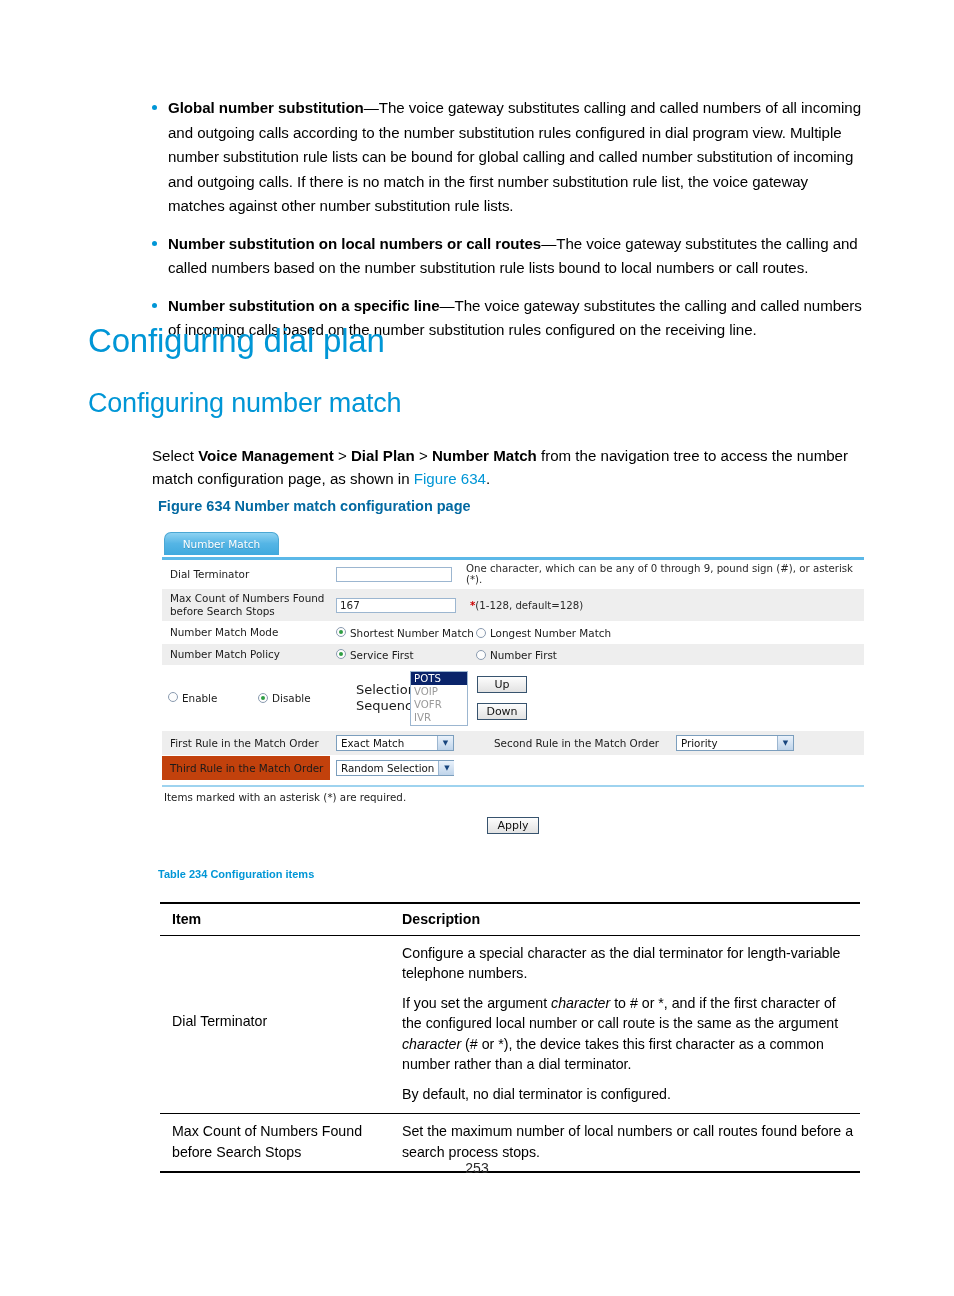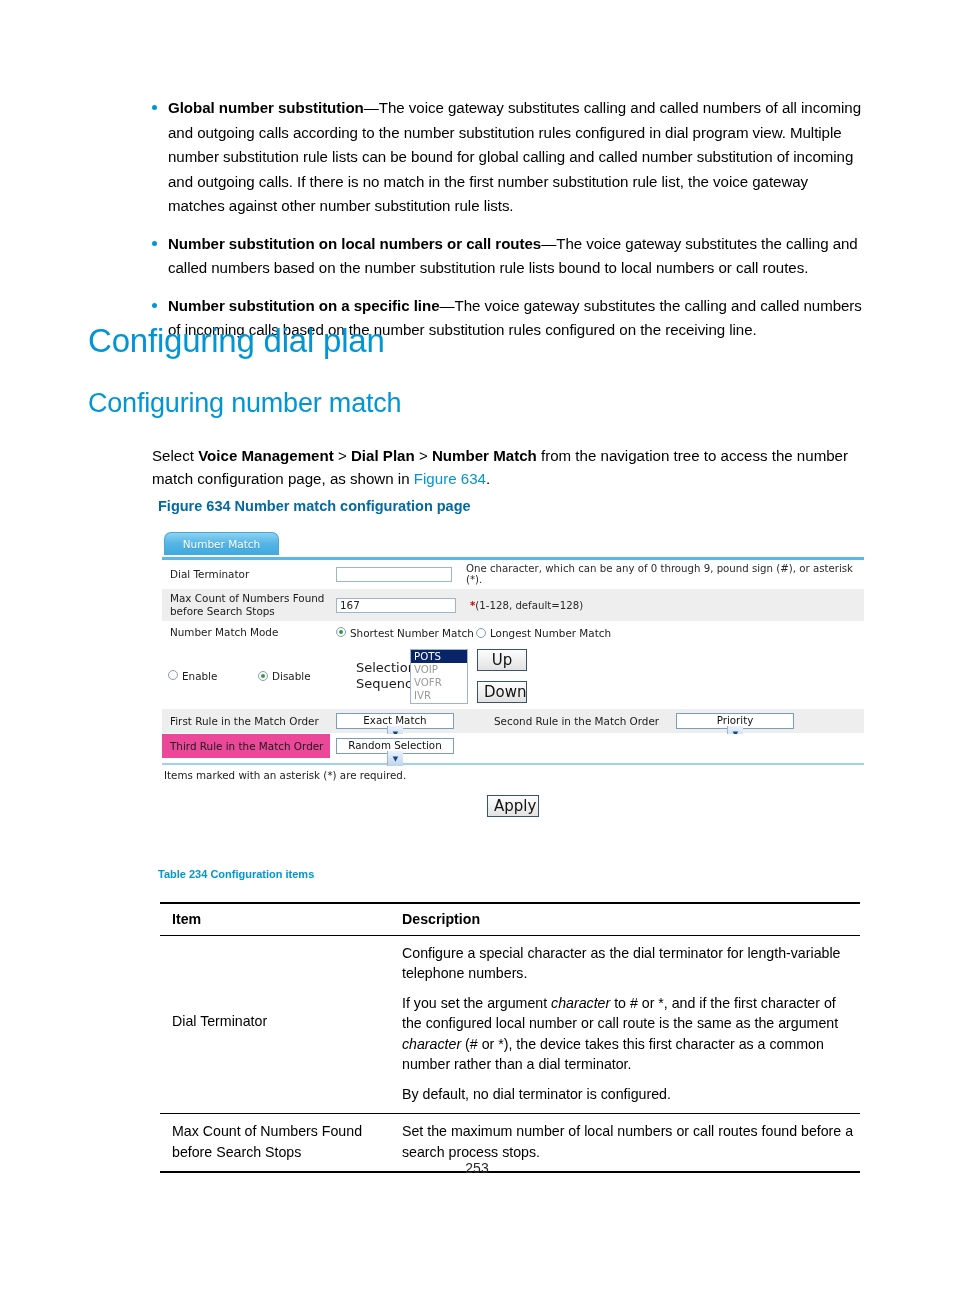--- a/index.html
+++ b/index.html
@@ -194,29 +194,29 @@
     width: 58px; height: 55px; border: 1px solid #9cb6d0; background: #ffffff;
     box-sizing: border-box; overflow: hidden; font-size: 10.2px;
     flex: 0 0 58px;
   }
   .listbox div { padding: 0 3px; line-height: 13.3px; color: #9a9a9a; }
   .listbox div.sel { background: #0a246a; color: #ffffff; }
 
   .btnstack { margin-left: 9px; display: flex; flex-direction: column; gap: 10px; }
   .btn {
     border: 1px solid #37536e; background: linear-gradient(to bottom,#fdfdfd,#e2e2e2);
-    font-size: 15px; padding: 1px 6px; text-align: center; width: 50px;
+    font-size: 11px; padding: 1px 6px; text-align: center; width: 50px;
     box-sizing: border-box; color: #111;
   }
   .btn.apply { width: 52px; }
 
   .select {
     height: 16px; border: 1px solid #7b9ebd; background: #ffffff;
     box-sizing: border-box; display: flex; align-items: center;
-    font-size: 10.3px; color: #111; flex-direction: column;
+    font-size: 10.3px; color: #111;
   }
   .select span.sv { padding: 0 4px; flex: 1 1 auto; white-space: nowrap; }
   .select span.arrow {
     width: 15px; flex: 0 0 15px; height: 100%;
     background: linear-gradient(to bottom,#eaf2fb,#bfd4ea);
     border-left: 1px solid #9cb6d0;
     display: flex; align-items: center; justify-content: center;
     color: #17457e; font-size: 7px;
   }
   .select.w1 { width: 118px; }
@@ -338,20 +338,33 @@
         <span class="radio on"></span>
         <span class="radio-lbl">Shortest Number Match</span>
       </div>
       <div class="col-b">
         <span class="radio"></span>
         <span class="radio-lbl">Longest Number Match</span>
       </div>
     </div>
   </div>
 
+  <div class="frow alt">
+    <div class="flabel">Number Match Policy</div>
+    <div class="fval">
+      <div class="col-a">
+        <span class="radio on"></span>
+        <span class="radio-lbl">Service First</span>
+      </div>
+      <div class="col-b">
+        <span class="radio"></span>
+        <span class="radio-lbl">Number First</span>
+      </div>
+    </div>
+  </div>
 
   <div class="frow" style="min-height:64px;">
     <div class="fval">
       <div class="entity-block">
         <div class="col-a" style="flex:0 0 90px;width:90px;">
           <span class="radio"></span>
           <span class="radio-lbl">Enable</span>
         </div>
         <div class="col-b" style="flex:0 0 92px;width:92px;">
           <span class="radio on"></span>
@@ -383,21 +396,21 @@
     <div class="half-r">Second Rule in the Match Order</div>
     <div class="half-rv">
       <div class="select w2">
         <span class="sv">Priority</span>
         <span class="arrow">▼</span>
       </div>
     </div>
   </div>
 
   <div class="halfrow">
-    <div class="half-l" style="background:#ec4899;text-align:right;">Third Rule in the Match Order</div>
+    <div class="half-l" style="background:#c2410c;text-align:right;">Third Rule in the Match Order</div>
     <div class="half-lv" style="background:#ffffff;">
       <div class="select w3">
         <span class="sv">Random Selection</span>
         <span class="arrow">▼</span>
       </div>
     </div>
     <div class="half-r" style="background:#ffffff;"></div>
     <div class="half-rv" style="background:#ffffff;"></div>
   </div>
 

